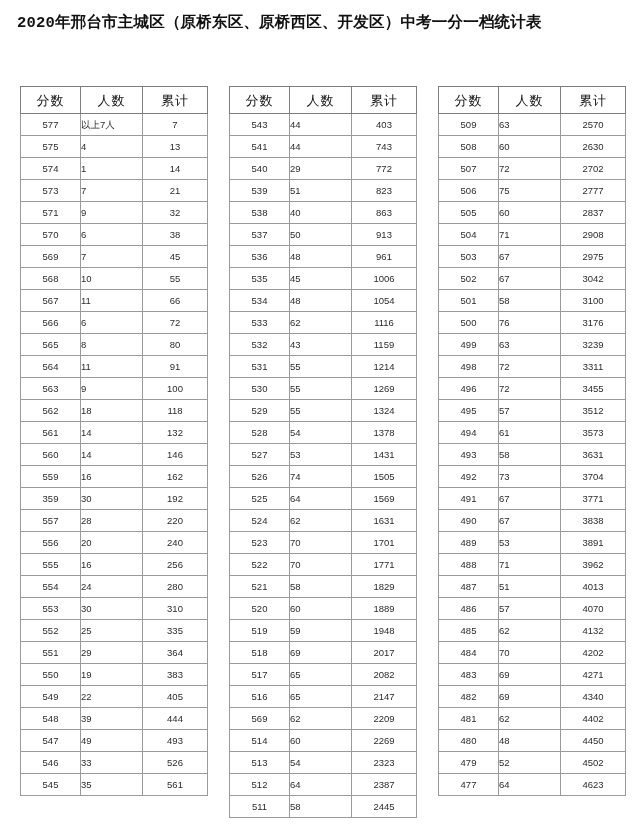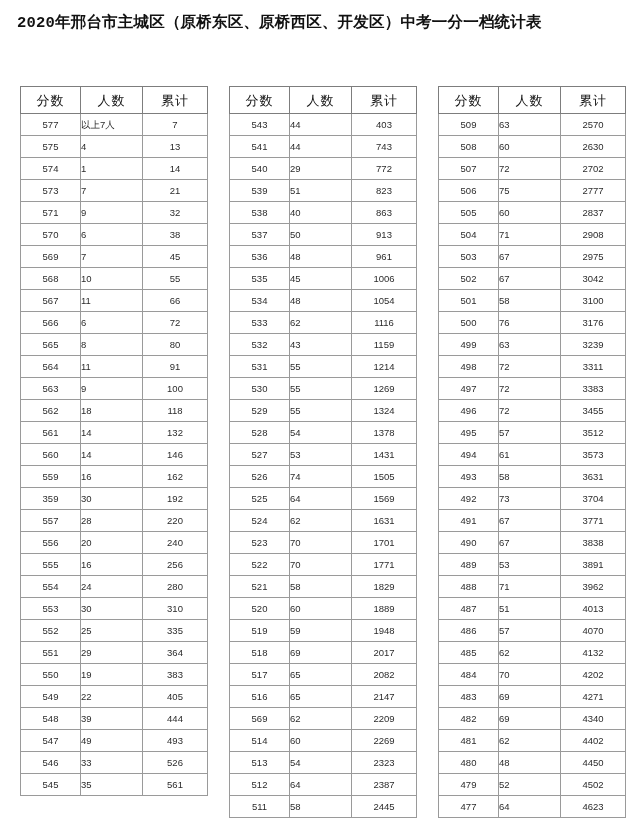--- a/index.html
+++ b/index.html
@@ -507,25 +507,20 @@
             <td class="cell-score">499</td>
             <td class="cell-count">63</td>
             <td class="cell-cum">3239</td>
           </tr>
           <tr>
             <td class="cell-score">498</td>
             <td class="cell-count">72</td>
             <td class="cell-cum">3311</td>
           </tr>
           <tr>
-            <td class="cell-score">497</td>
-            <td class="cell-count">72</td>
-            <td class="cell-cum">3383</td>
-          </tr>
-          <tr>
             <td class="cell-score">496</td>
             <td class="cell-count">72</td>
             <td class="cell-cum">3455</td>
           </tr>
           <tr>
             <td class="cell-score">495</td>
             <td class="cell-count">57</td>
             <td class="cell-cum">3512</td>
           </tr>
           <tr>

